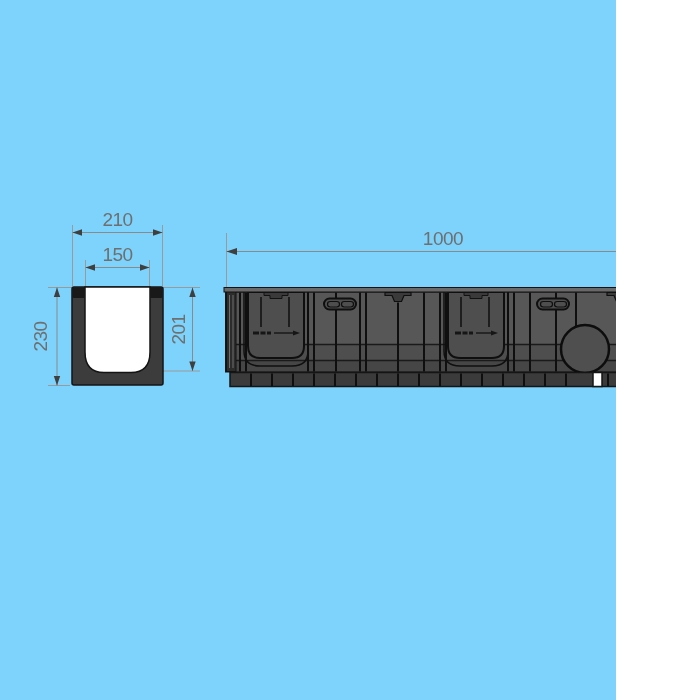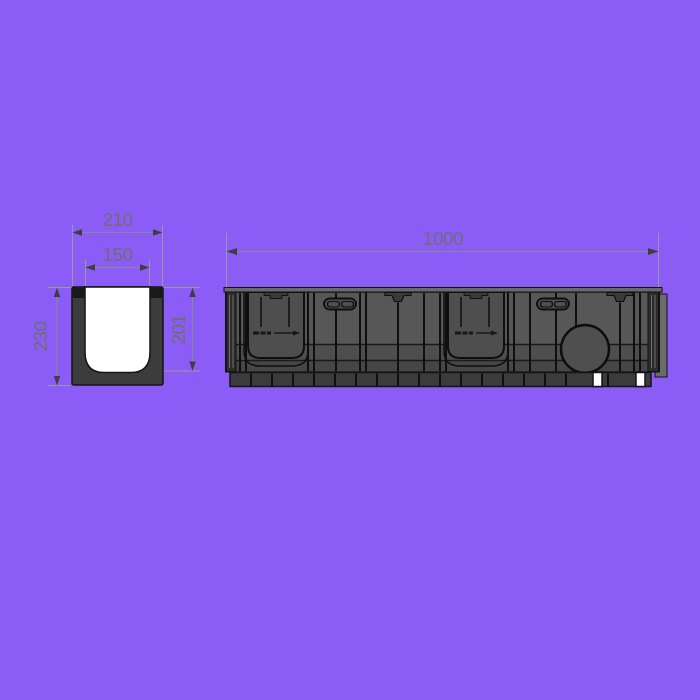--- a/index.html
+++ b/index.html
@@ -1,19 +1,19 @@
 <!DOCTYPE html>
 <html><head>
 <meta charset="utf-8">
 <style>
   html,body{margin:0;padding:0;background:#ffffff;}
   .canvas{
     position:relative;
-    width:700px;height:700px;
-    background:#8b5cf6;
+    width:616px;height:700px;
+    background:#7dd3fc;
     overflow:hidden;
     font-family:"Liberation Sans",sans-serif;
     text-align:right;
   }
   svg text{
     font-family:"Liberation Sans",sans-serif;
     fill:#6f6f6f;
     letter-spacing:-0.5px;
   }
   .dim-text{font-size:19px;}

